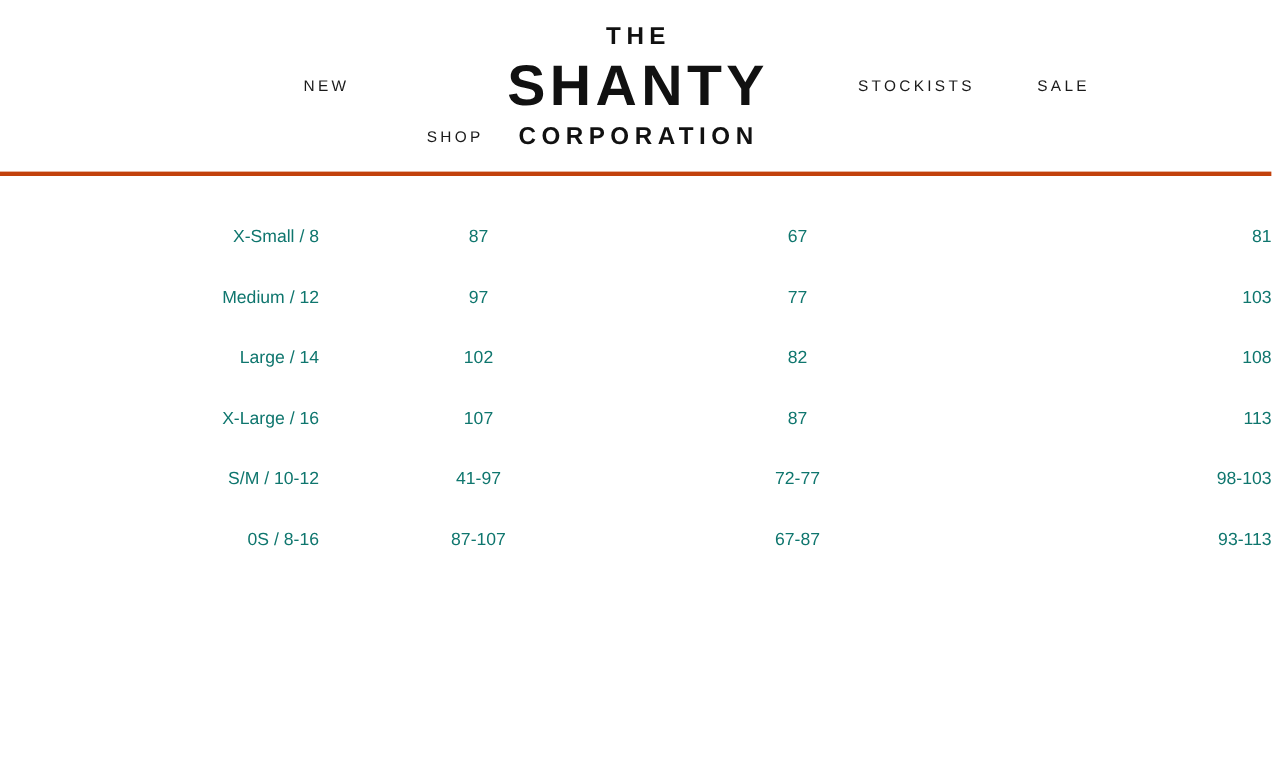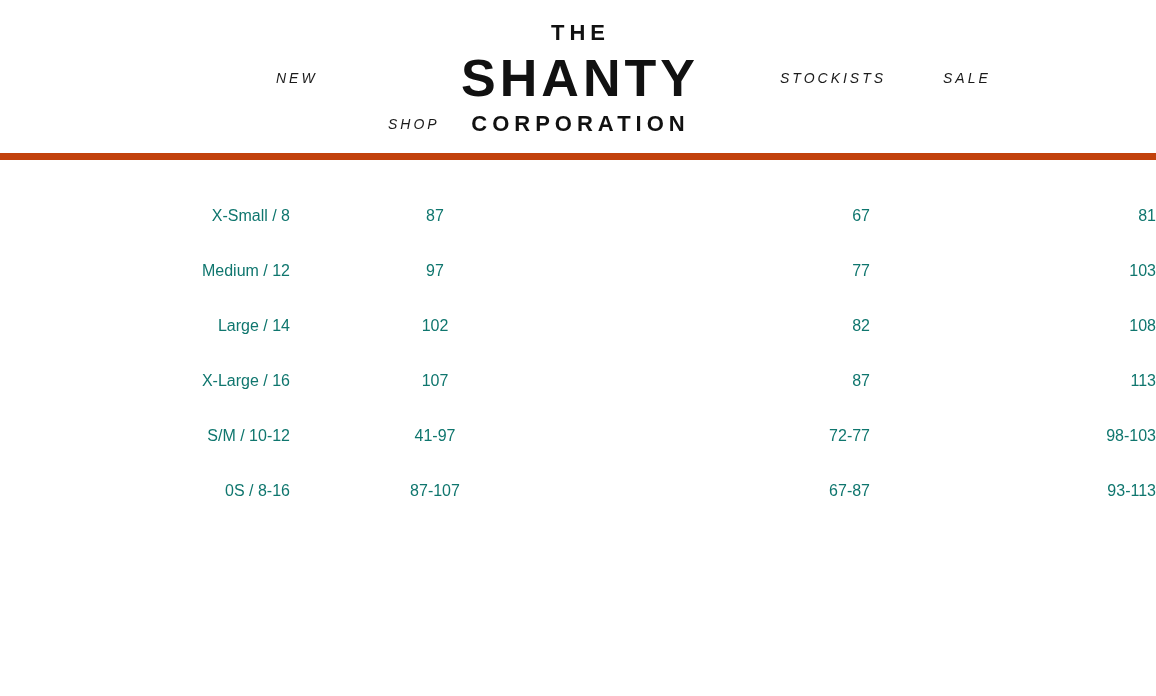--- a/index.html
+++ b/index.html
@@ -12,21 +12,21 @@
     height: 696px;
     font-family: "Liberation Sans", sans-serif;
     color: #1a1a1a;
     overflow: hidden;
   }
 
   
   .site-header {
     position: relative;
     height: 160px;
-    border-bottom: 7px solid #c2410c;
+    border-bottom: 4px solid #c2410c;
     box-sizing: border-box;
   }
 
   .brand {
     position: absolute;
     left: 0;
     right: 0;
     top: 22px;
     text-align: center;
     line-height: 1;
@@ -61,21 +61,20 @@
     height: 22px;
   }
   .nav-item {
     position: absolute;
     font-size: 14px;
     letter-spacing: 3px;
     color: #1a1a1a;
     text-decoration: none;
     white-space: nowrap;
     cursor: pointer;
-    font-style: italic;
   }
   .nav-new       { left: 276px; }
   .nav-shop      { left: 388px; margin-top: 46px; }
   .nav-stockists { left: 780px; }
   .nav-sale      { left: 943px; }
 
   
   .size-table {
     width: 1156px;
     margin-top: 28px;
@@ -85,21 +84,21 @@
   .size-table td {
     height: 55px;
     font-size: 16px;
     color: #0f766e;
     padding: 0;
     vertical-align: middle;
     white-space: nowrap;
   }
   .col-size  { width: 290px; text-align: right; padding-right: 125px; box-sizing: border-box; }
   .col-a     { width: 290px; text-align: center; padding-left: 28px; box-sizing: border-box; }
-  .col-b     { width: 290px; text-align: right; padding-left: 62px; box-sizing: border-box; }
+  .col-b     { width: 290px; text-align: center; padding-left: 62px; box-sizing: border-box; }
   .col-c     { width: 286px; text-align: right; padding-right: 52px; box-sizing: border-box; }
 </style>
 </head>
 <body>
 
 <header class="site-header">
 
   <div class="brand">
     <div class="brand-top">THE</div>
     <div class="brand-mid">SHANTY</div>

